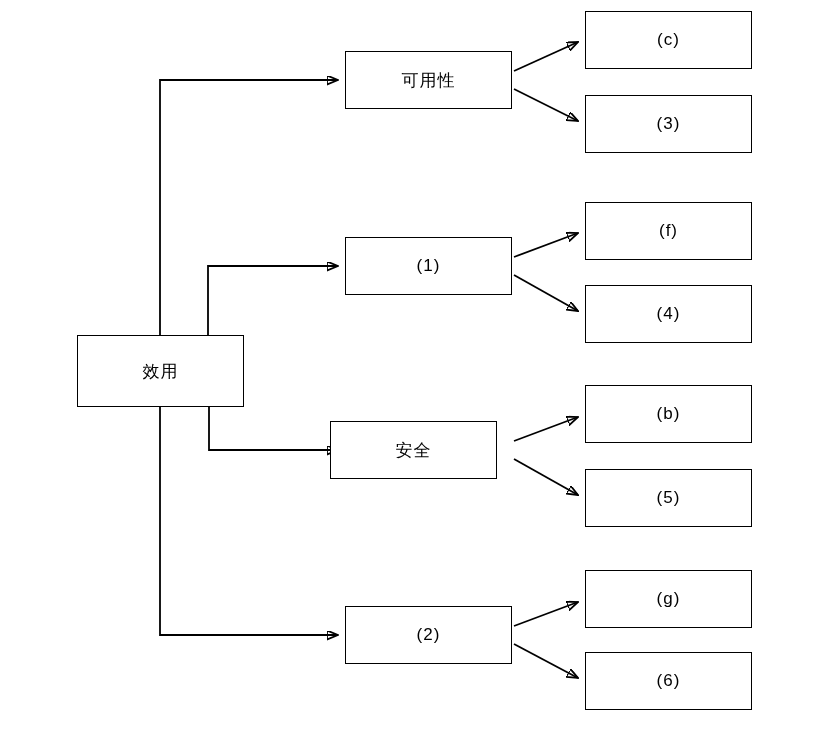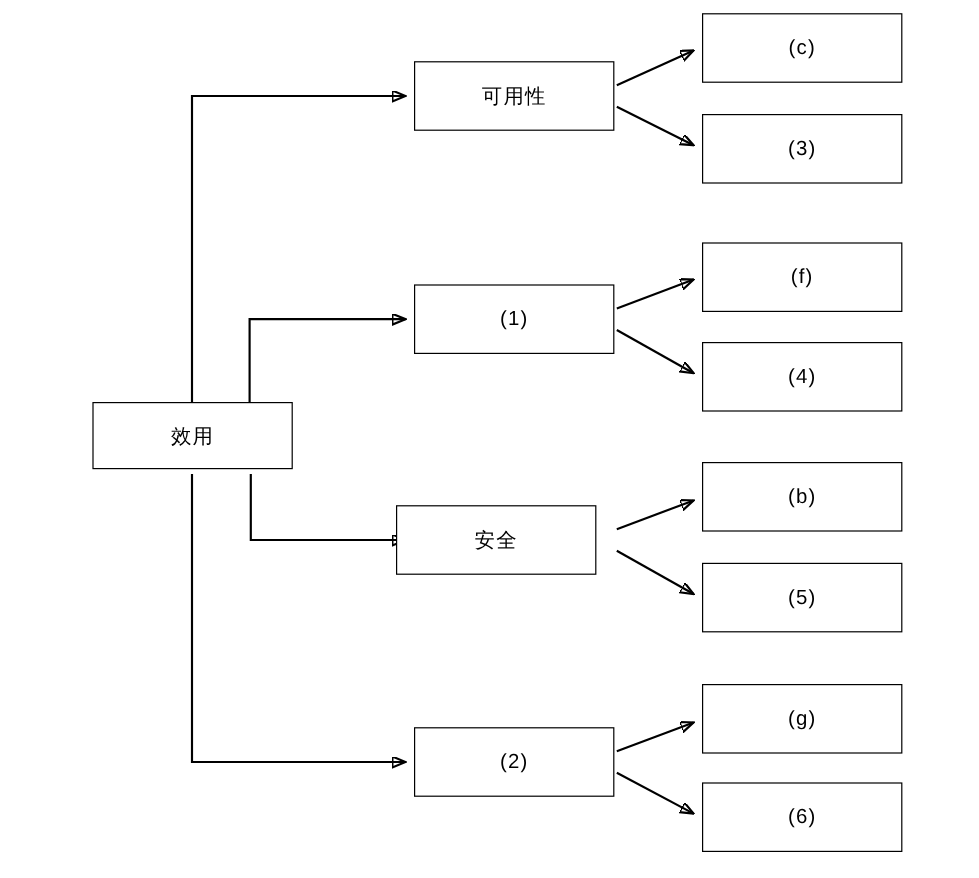--- a/index.html
+++ b/index.html
@@ -65,21 +65,21 @@
     <path d="M 514 71 L 578 42" marker-end="url(#arrow)"></path>
     <path d="M 514 89 L 578 121" marker-end="url(#arrow)"></path>
     <path d="M 514 257 L 578 233" marker-end="url(#arrow)"></path>
     <path d="M 514 275 L 578 311" marker-end="url(#arrow)"></path>
     <path d="M 514 441 L 578 417" marker-end="url(#arrow)"></path>
     <path d="M 514 459 L 578 495" marker-end="url(#arrow)"></path>
     <path d="M 514 626 L 578 602" marker-end="url(#arrow)"></path>
     <path d="M 514 644 L 578 678" marker-end="url(#arrow)"></path>
   </svg>
 
-  <div class="node" style="left:77px; top:335px; height:56px;">
+  <div class="node" style="left:77px; top:335px; height:72px;">
     <span>效用</span>
   </div>
 
   <div class="node" style="left:345px; top:51px;">
     <span>可用性</span>
   </div>
   <div class="node" style="left:345px; top:237px;">
     <span>(1)</span>
   </div>
   <div class="node" style="left:330px; top:421px;">

